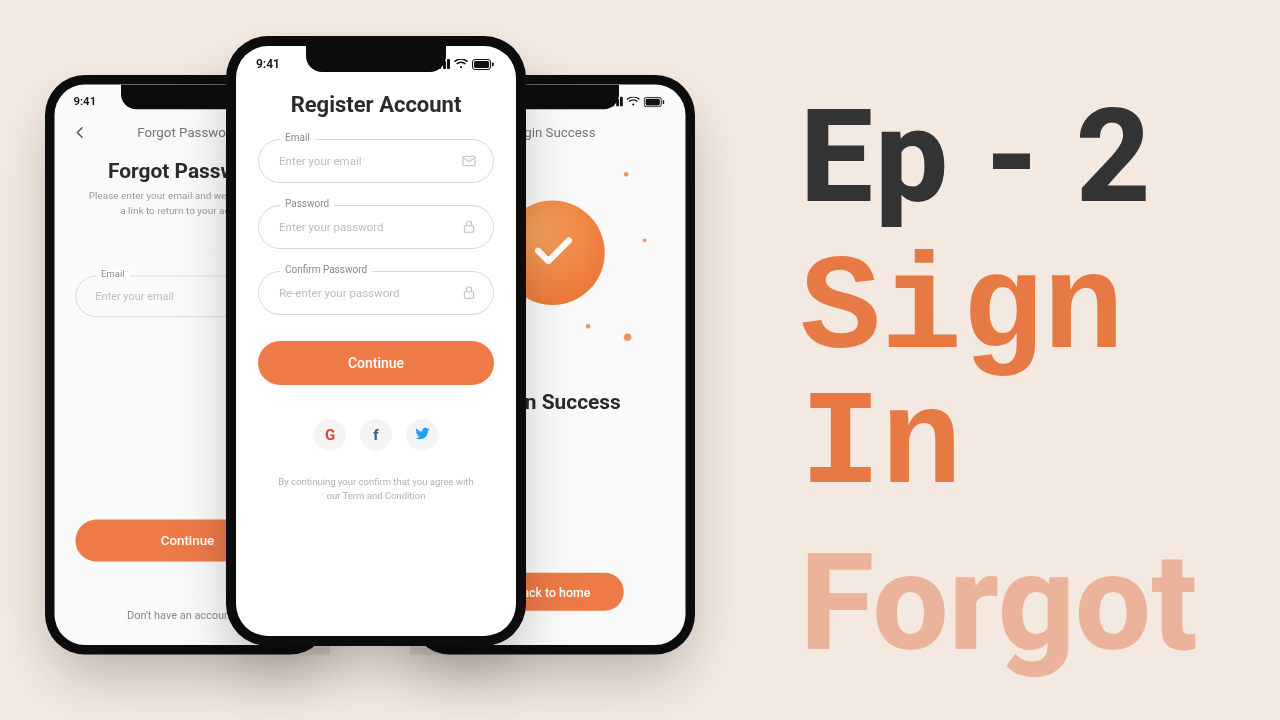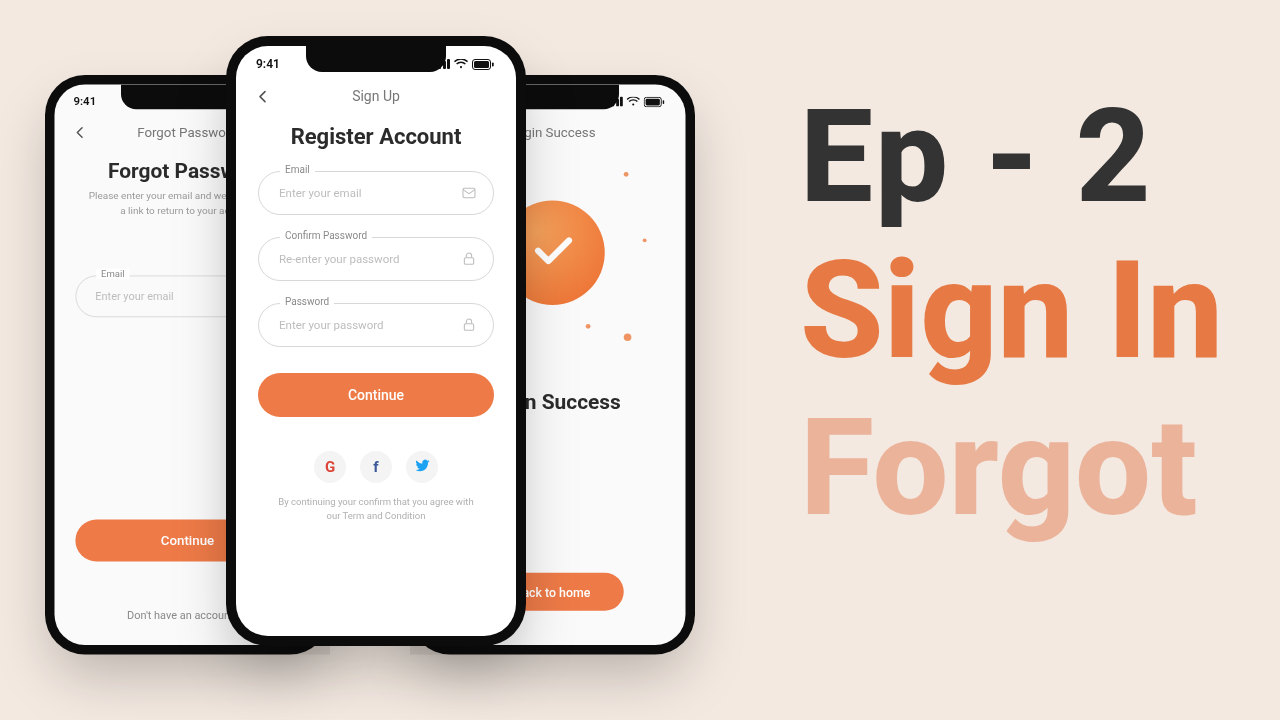--- a/index.html
+++ b/index.html
@@ -153,21 +153,21 @@
   .socials .s {
     width: 32px; height: 32px;
     border-radius: 50%;
     background: #f4f4f4;
     display: flex; align-items: center; justify-content: center;
   }
   .socials .s span { font-weight: 700; font-size: 15px; }
   .g { color:#db4437; } .fb{ color:#3b5998; } .tw{ color:#1da1f2; }
 
   .terms {
-    margin-top: 12px;
+    margin-top: 24px;
     font-size: 9.5px;
     line-height: 1.45;
     color: #b0b0b0;
     text-align: center;
     padding: 0 18px 2px;
   }
   .noacct {
     font-size: 11.5px;
     color: #8a8a8a;
     text-align: center;
@@ -209,21 +209,21 @@
 
   
   .big {
     position: absolute;
     left: 800px;
     top: 92px;
     font-weight: 800;
     line-height: 1.0;
   }
   .big .l1 { font-size: 130px; color:#333333; letter-spacing: 2px;}
-  .big .l2 { font-size: 135px; color:#e77a44; margin-top: 22px; letter-spacing: 0px;}
+  .big .l2 { font-size: 135px; color:#e77a44; margin-top: 22px; letter-spacing: 0px; font-family: Liberation Mono, monospace;}
   .big .l3 { font-size: 135px; color:#ecb39b; margin-top: 22px; letter-spacing: 0px;}
 </style>
 </head>
 <body>
 
 <div class="stage">
 
   <div class="phone left">
     <div class="screen">
       <div class="notch"></div>
@@ -364,61 +364,53 @@
             </span>
           <span class="batt">
               <svg width="22" height="11" viewBox="0 0 22 11">
                 <rect x="0.5" y="0.5" width="18" height="10" rx="2.5" fill="none" stroke="#111"></rect>
                 <rect x="2" y="2" width="15" height="7" rx="1.5" fill="#111"></rect>
                 <rect x="20" y="3.5" width="1.7" height="4" rx="0.8" fill="#111"></rect>
               </svg>
             </span>
         </span>
       </div>
-      <div class="topbar">
-        <span class="back">
-          <svg viewBox="0 0 14 14">
-              <path d="M9 2 4 7l5 5" fill="none" stroke="#555" stroke-width="1.6" stroke-linecap="round" stroke-linejoin="round"></path>
-            </svg>
-        </span>
-        <span>Sign Up</span>
-      </div>
       <div class="content">
         <div class="h1">Register Account</div>
 
         <div class="field">
           <label>Email</label>
           <div class="box">
             <span class="ph">Enter your email</span>
             <span class="ico">
                 <svg viewBox="0 0 24 24" fill="none" stroke="currentColor" stroke-width="1.6">
                   <rect x="3" y="5" width="18" height="14" rx="2"></rect>
                   <path d="m3 7 9 6 9-6"></path>
                 </svg>
               </span>
           </div>
         </div>
 
         <div class="field">
-          <label>Confirm Password</label>
+          <label>Password</label>
           <div class="box">
-            <span class="ph">Re-enter your password</span>
+            <span class="ph">Enter your password</span>
             <span class="ico">
                 <svg viewBox="0 0 24 24" fill="none" stroke="currentColor" stroke-width="1.6">
                   <rect x="5" y="10" width="14" height="10" rx="2"></rect>
                   <path d="M8 10V7a4 4 0 0 1 8 0v3"></path>
                 </svg>
               </span>
           </div>
         </div>
 
         <div class="field">
-          <label>Password</label>
+          <label>Confirm Password</label>
           <div class="box">
-            <span class="ph">Enter your password</span>
+            <span class="ph">Re-enter your password</span>
             <span class="ico">
                 <svg viewBox="0 0 24 24" fill="none" stroke="currentColor" stroke-width="1.6">
                   <rect x="5" y="10" width="14" height="10" rx="2"></rect>
                   <path d="M8 10V7a4 4 0 0 1 8 0v3"></path>
                 </svg>
               </span>
           </div>
         </div>
 
         <div class="btn">Continue</div>

